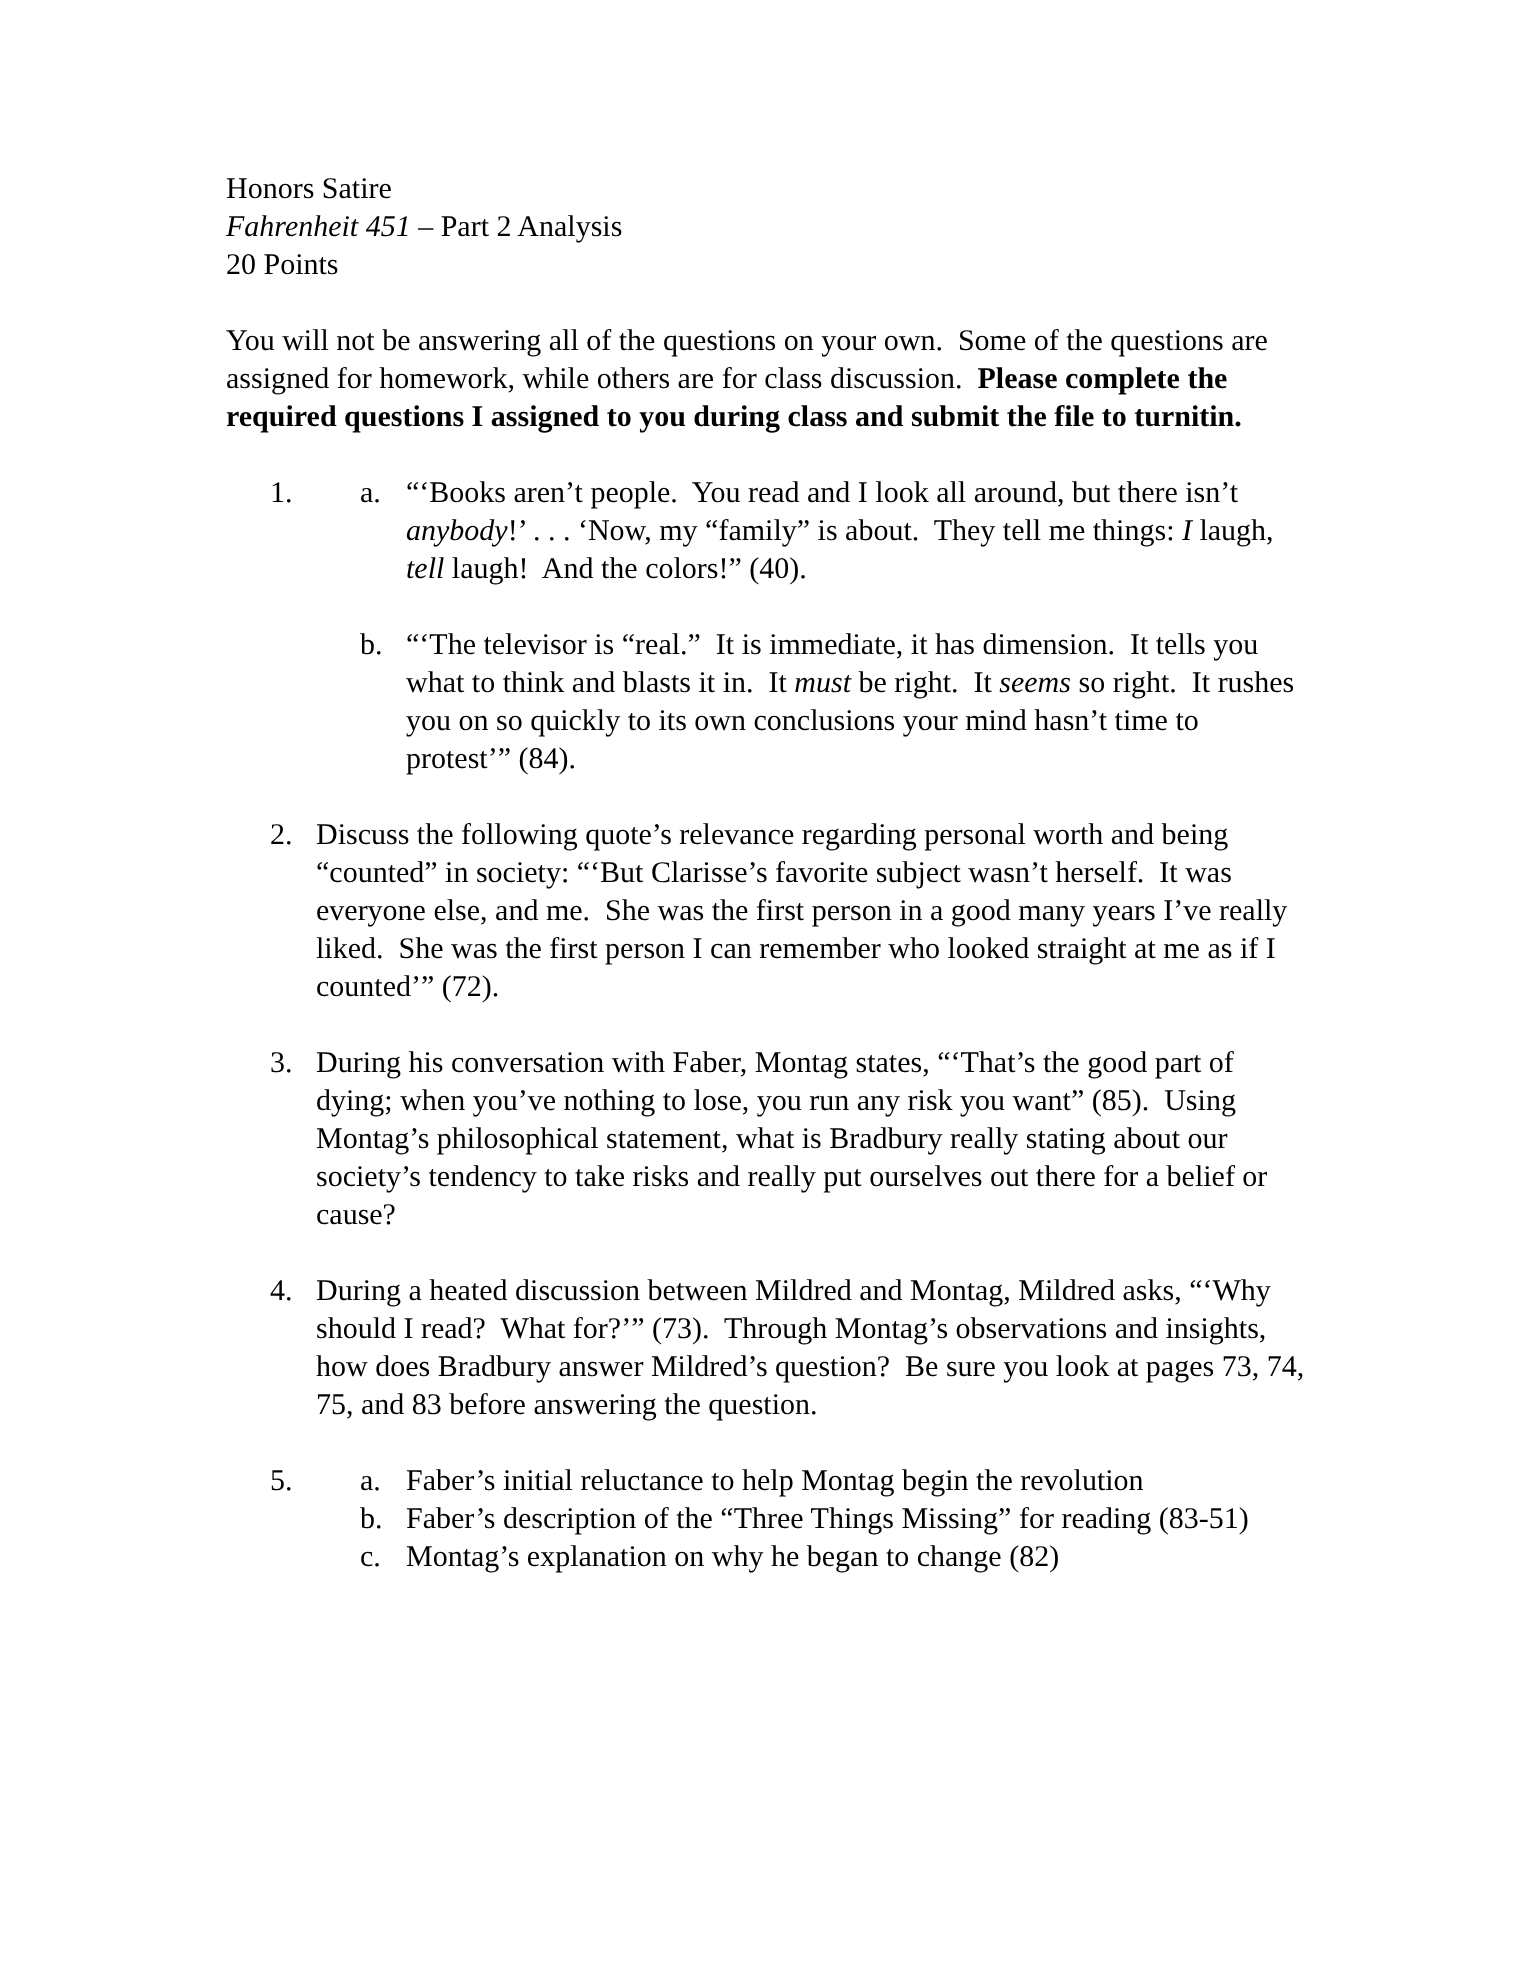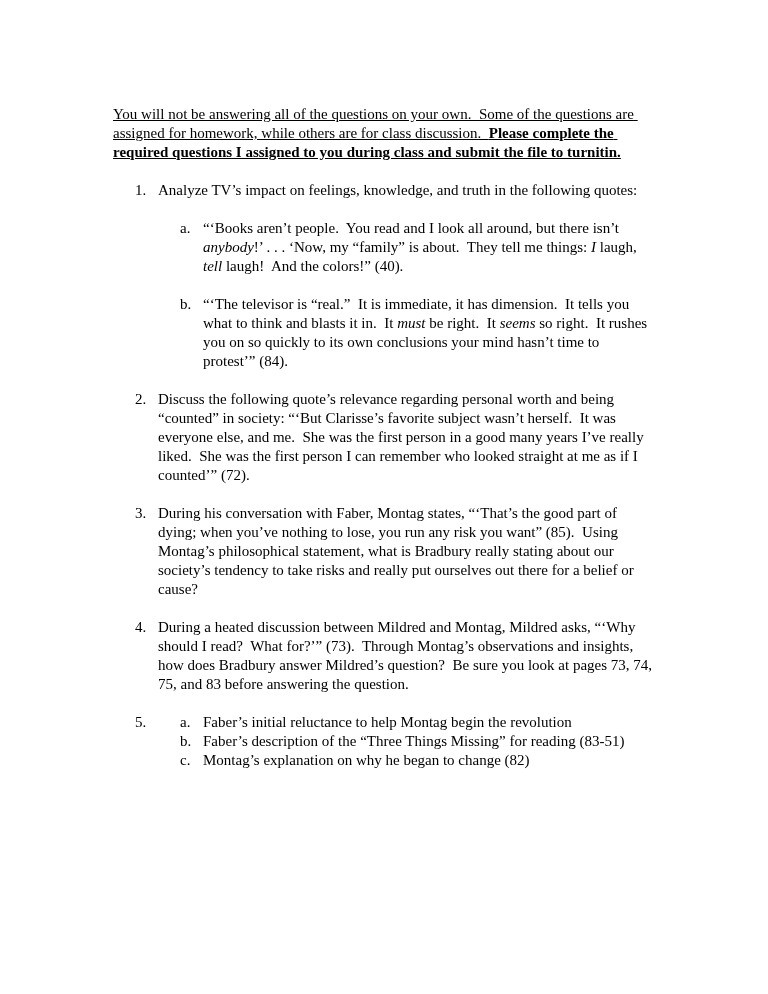--- a/index.html
+++ b/index.html
@@ -12,47 +12,51 @@
     font-family: "Liberation Serif", "DejaVu Serif", serif;
     font-size: 15px;
     line-height: 19px;
     padding: 86px 113px 20px 113px;
     overflow: hidden;
   }
   
   .t { white-space: pre-wrap; }
 
   .doc-header { margin: 0; }
-  .intro { margin: 19px 0 0 0; text-decoration: underline; }
+  .intro { margin: 19px 0 0 0; }
 
   .question { position: relative; padding-left: 45px; margin-top: 19px; }
   .num { position: absolute; left: 22px; top: 0; }
 
   .subitem { position: relative; padding-left: 45px; margin-top: 19px; }
   .letter { position: absolute; left: 22px; top: 0; }
 
   .subitems.tight { margin-top: 19px; }
   .subitems.tight .subitem { margin-top: 0; }
 
   .seg-italic { font-style: italic; }
   .seg-bold { font-weight: bold; }
 </style>
 </head>
 <body>
 
 <div class="page">
 
+  <header class="doc-header">
+    <div class="t">Honors Satire</div>
+    <div class="t"><span class="seg-italic">Fahrenheit 451</span><span> – Part 2 Analysis</span></div>
+    <div class="t">20 Points</div>
+  </header>
 
   <p class="intro t"><span>You will not be answering all of the questions on your own.  Some of the questions are assigned for homework, while others are for class discussion.  </span><span class="seg-bold">Please complete the required questions I assigned to you during class and submit the file to turnitin.</span></p>
 
   <div class="questions">
 
     <div class="question">
       <span class="num t">1.</span>
-      <div class="qtext t"><span>Analyze TV’s impact on feelings, knowledge, and truth in the following quotes:</span></div>
       <div class="subitems">
         <div class="subitem">
           <span class="letter t">a.</span>
           <div class="subtext t"><span>“‘Books aren’t people.  You read and I look all around, but there isn’t </span><span class="seg-italic">anybody</span><span>!’ . . . ‘Now, my “family” is about.  They tell me things: </span><span class="seg-italic">I</span><span> laugh, </span><span class="seg-italic">tell</span><span> laugh!  And the colors!” (40).</span></div>
         </div>
         <div class="subitem">
           <span class="letter t">b.</span>
           <div class="subtext t"><span>“‘The televisor is “real.”  It is immediate, it has dimension.  It tells you what to think and blasts it in.  It </span><span class="seg-italic">must</span><span> be right.  It </span><span class="seg-italic">seems</span><span> so right.  It rushes you on so quickly to its own conclusions your mind hasn’t time to protest’” (84).</span></div>
         </div>
       </div>

